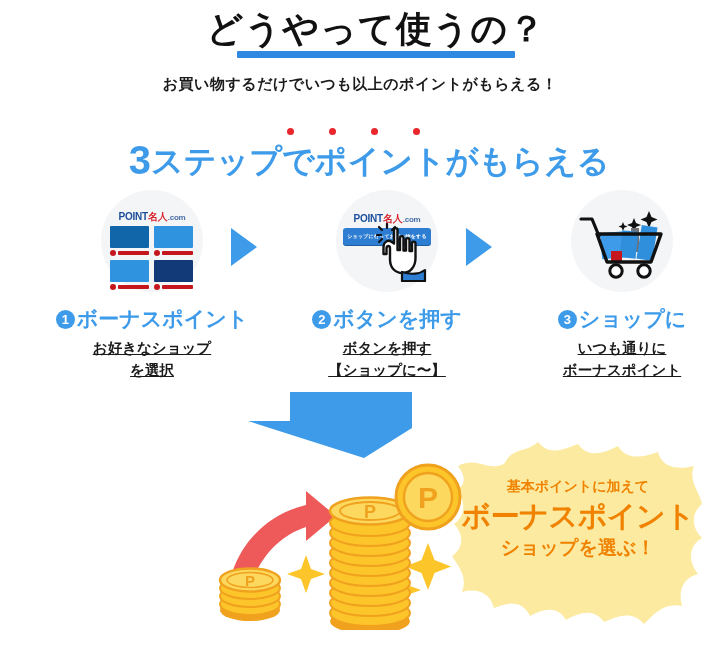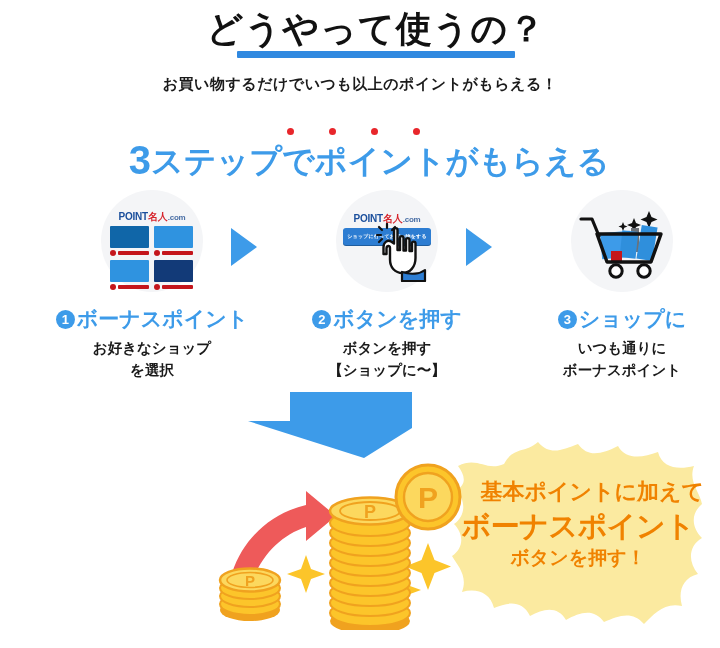--- a/index.html
+++ b/index.html
@@ -250,20 +250,21 @@
     text-align: center;
     vertical-align: 2px;
     margin-right: 2px;
   }
   .step-desc {
     margin-top: 7px;
     font-size: 14.5px;
     font-weight: bold;
     color: #1a1a1a;
     line-height: 1.5;
+    text-decoration: underline;
   }
 
   
   .sep-arrow {
     position: absolute;
     top: 228px;
     width: 0;
     height: 0;
     border-top: 19px solid transparent;
     border-bottom: 19px solid transparent;
@@ -292,21 +293,21 @@
   .burst-text {
     position: absolute;
     top: 478px;
     left: 452px;
     width: 252px;
     text-align: center;
     color: #f08200;
     font-weight: bold;
     line-height: 1.25;
   }
-  .burst-l1 { font-size: 22px; text-align: right; }
+  .burst-l1 { font-size: 14px; }
   .burst-l2 { font-size: 29px; margin-top: 2px; letter-spacing: -0.5px; }
   .burst-l3 { font-size: 19px; margin-top: 2px; }
 
   
   .coins {
     position: absolute;
     top: 455px;
     left: 210px;
     width: 280px;
     height: 175px;
@@ -474,21 +475,21 @@
       C236,108 236,124 246,136 C230,140 226,154 230,168
       C212,164 202,176 192,186 C180,172 166,178 152,184
       C142,170 128,174 114,182 C106,168 92,170 78,178
       C70,162 56,164 42,170 C38,154 24,150 10,154
       C16,138 6,128 0,118 C12,110 12,96 2,86
       C14,78 14,62 4,52 C16,46 12,36 6,28 Z"></path>
   </svg>
   <div class="burst-text">
     <div class="burst-l1">基本ポイントに加えて</div>
     <div class="burst-l2">ボーナスポイント</div>
-    <div class="burst-l3">ボタンを押す！</div>
+    <div class="burst-l3">ショップを選ぶ！</div>
   </div>
 
   <svg class="coins" viewBox="0 0 280 175">
 
     <g>
       <path d="M22 118 C34 82 62 58 96 50 L96 36 L126 61 L96 86 L96 72
                C74 79 54 97 44 122 Z" fill="#ee5a5a"></path>
     </g>
 
     <g fill="#fcc52a">

